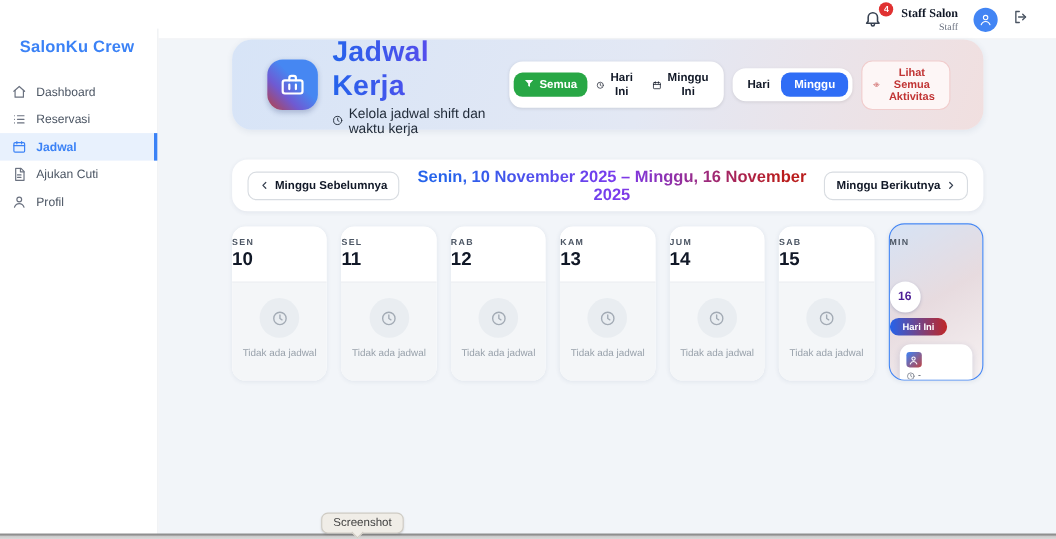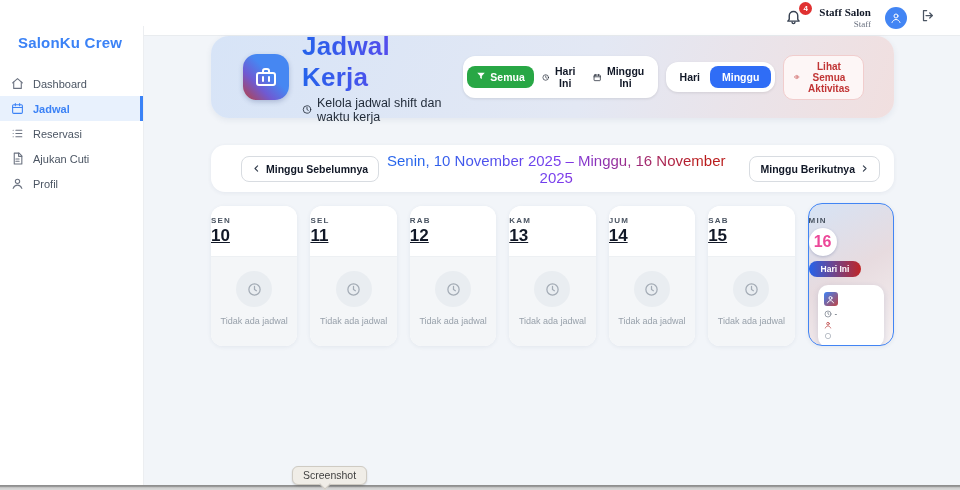--- a/index.html
+++ b/index.html
@@ -76,51 +76,51 @@
     border:1px solid #f1cdcd; border-radius:10px; padding:5px 10px;
     color:#c13535; font-size:10px; font-weight:700; cursor:pointer; }
   .btn-activity svg { width:12px; height:12px; stroke:#c13535; }
 
   
   .week-nav { position:absolute; left:67px; top:109px; width:683px; height:47px;
     background:#fff; border-radius:14px; box-shadow:0 1px 4px rgba(40,60,100,.07);
     display:flex; align-items:center; padding:0 14px; }
   .wn-btn { display:flex; align-items:center; gap:5px; background:#fff;
     border:1px solid #d8dce1; border-radius:8px; padding:6px 10px;
-    font-size:10.5px; font-weight:700; color:#111827; cursor:pointer;margin-left:16px; }
+    font-size:10.5px; font-weight:700; color:#111827; cursor:pointer; }
   .wn-btn svg { width:9px; height:9px; stroke:#374151; }
-  .wn-title { flex:1; text-align:center; font-size:15px; font-weight:400;
+  .wn-title { flex:1; text-align:center; font-size:15px; font-weight:700;
     background:linear-gradient(90deg,#2563eb 12%,#7c3aed 52%,#b91c1c 90%);
     -webkit-background-clip:text; background-clip:text; color:transparent; }
 
   
   .days { position:absolute; left:67px; top:170px; width:683px;
     display:grid; grid-template-columns:repeat(7,1fr); gap:13px; }
   .day-card { height:140px; background:#fff; border-radius:12px;
     box-shadow:0 1px 4px rgba(40,60,100,.08); display:flex; flex-direction:column;
     overflow:hidden; cursor:pointer; }
   .day-head { height:50px; display:flex; flex-direction:column; align-items:flex-start;
     justify-content:center; gap:1px; background:#fff; }
   .day-abbr { font-size:8px; font-weight:700; letter-spacing:1.2px; color:#4b5563; }
-  .day-num { font-size:17px; font-weight:800; color:#111827;text-decoration:underline; }
+  .day-num { font-size:17px; font-weight:800; color:#111827; }
   .day-body { flex:1; background:#f4f6f8; border-top:1px solid #edf0f3;
     display:flex; flex-direction:column; align-items:center; padding-top:14px; }
   .clock-circle { width:36px; height:36px; border-radius:50%; background:#e9edf1;
     display:flex; align-items:center; justify-content:center; }
   .clock-circle svg { width:15px; height:15px; stroke:#a3abb5; }
   .day-empty { margin-top:9px; font-size:9px; color:#98a1ab; }
 
   
   .day-card.today { height:143px; margin-top:-3px; border:1.5px solid #4285f4;
     border-radius:14px;
     background:linear-gradient(150deg,#d6e3f5 0%,#e7dbdf 48%,#f6f1f2 100%); }
   .today .day-head { background:transparent; height:auto; padding-top:12px; gap:3px; }
   .num-circle { width:28px; height:28px; border-radius:50%; background:#fff;
     box-shadow:0 1px 3px rgba(40,60,120,.25); display:flex; align-items:center;
-    justify-content:center; font-size:16px; font-weight:800; color:#ec4899; }
+    justify-content:center; font-size:11px; font-weight:800; color:#4c1d95;margin-top:28px; }
   .today-pill { margin-top:2px; padding:3px 12px; border-radius:999px;
     background:linear-gradient(90deg,#2563eb,#c02626); color:#fff;
     font-size:8.5px; font-weight:700; }
   .today .day-body { background:transparent; border-top:none; padding-top:8px;
     align-items:stretch; }
   .shift-card { margin:0 9px; background:#fff; border-radius:10px;
     box-shadow:0 2px 6px rgba(40,60,120,.15); padding:7px 6px; height:62px; }
   .shift-badge { width:14px; height:14px; border-radius:3px;
     background:linear-gradient(135deg,#3b82f6,#c04444); display:flex;
     align-items:center; justify-content:center; }
@@ -148,32 +148,32 @@
   <aside class="sidebar">
     <div class="logo">SalonKu Crew</div>
     <nav class="nav" id="nav">
         <div class="nav-item">
     <svg viewBox="0 0 24 24" fill="none" stroke-width="2" stroke-linecap="round" stroke-linejoin="round">
             <path d="M3 11l9-8 9 8"></path>
             <path d="M5 9.5V21h14V9.5"></path>
           </svg>
     <span class="nav-label">Dashboard</span>
   </div>
+        <div class="nav-item">
+    <svg viewBox="0 0 24 24" fill="none" stroke-width="2" stroke-linecap="round">
+            <path d="M4 6h.01M4 12h.01M4 18h.01M9 6h11M9 12h11M9 18h11"></path>
+          </svg>
+    <span class="nav-label">Reservasi</span>
+  </div>
         <div class="nav-item active">
     <svg viewBox="0 0 24 24" fill="none" stroke-width="2" stroke-linecap="round">
             <rect x="3" y="5" width="18" height="16" rx="2"></rect>
             <path d="M8 3v4M16 3v4M3 10h18"></path>
           </svg>
     <span class="nav-label">Jadwal</span>
-  </div>
-        <div class="nav-item">
-    <svg viewBox="0 0 24 24" fill="none" stroke-width="2" stroke-linecap="round">
-            <path d="M4 6h.01M4 12h.01M4 18h.01M9 6h11M9 12h11M9 18h11"></path>
-          </svg>
-    <span class="nav-label">Reservasi</span>
   </div>
         <div class="nav-item">
     <svg viewBox="0 0 24 24" fill="none" stroke-width="2" stroke-linecap="round" stroke-linejoin="round">
             <path d="M6 2h9l5 5v15H6z"></path>
             <path d="M14 2v6h6"></path>
             <path d="M9 13h6M9 17h6"></path>
           </svg>
     <span class="nav-label">Ajukan Cuti</span>
   </div>
         <div class="nav-item">

